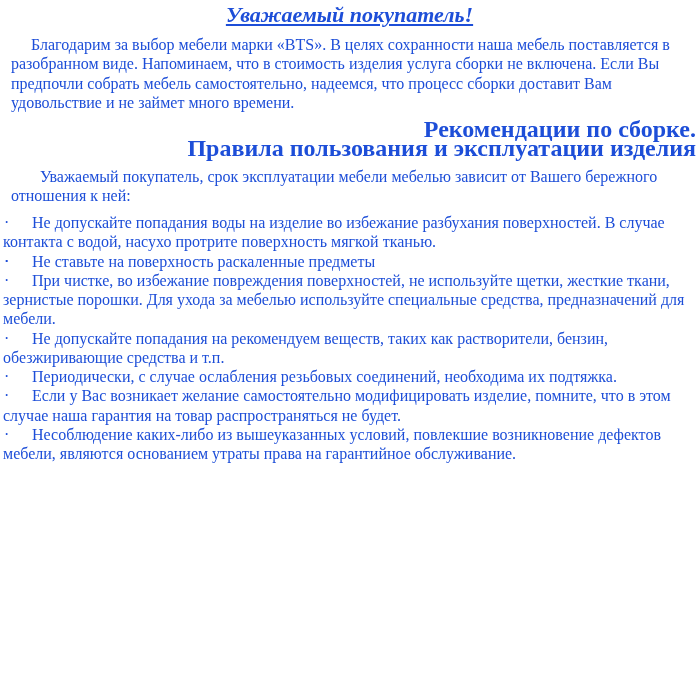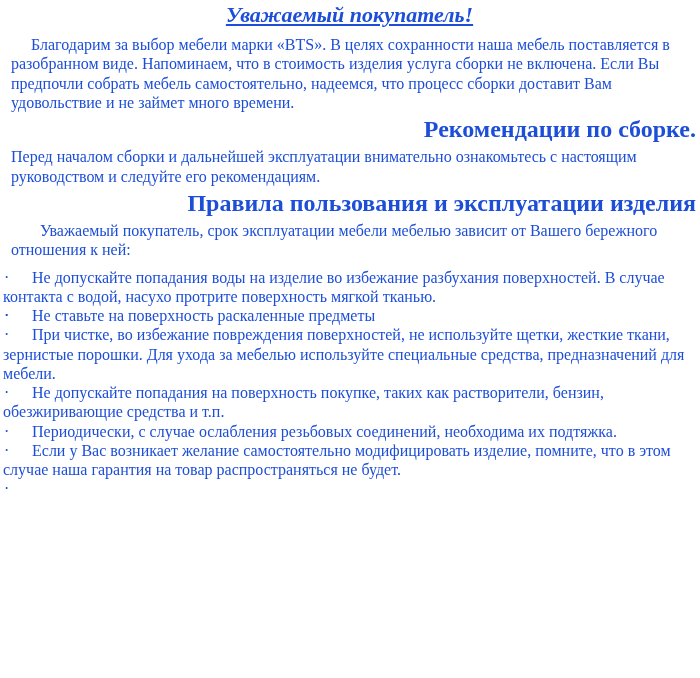--- a/index.html
+++ b/index.html
@@ -61,21 +61,20 @@
 <body>
 
 <div class="page">
 
   <h1 class="doc-title">Уважаемый покупатель!</h1>
 
   <p class="para indent-sm">Благодарим за выбор мебели марки «BTS». В целях сохранности наша мебель поставляется в разобранном виде. Напоминаем, что в стоимость изделия услуга сборки не включена. Если Вы предпочли собрать мебель самостоятельно, надеемся, что процесс сборки доставит Вам удовольствие и не займет много времени.</p>
 
   <h2 class="section-heading">Рекомендации по сборке.</h2>
 
-  <p class="para no-indent">Перед началом сборки и дальнейшей эксплуатации внимательно ознакомьтесь с настоящим руководством и следуйте его рекомендациям.</p>
 
   <h2 class="section-heading">Правила пользования и эксплуатации изделия</h2>
 
   <p class="para">Уважаемый покупатель, срок эксплуатации мебели мебелью зависит от Вашего бережного отношения к ней:</p>
 
   <div class="bullet-item">
     <span class="bullet-dot">·</span>
     <span>Не допускайте попадания воды на изделие во избежание разбухания поверхностей. В случае контакта с водой, насухо протрите поверхность мягкой тканью.</span>
   </div>
   <div class="bullet-item">
@@ -84,27 +83,28 @@
   <div class="bullet-item">
     <span class="bullet-dot">·</span>
     <span>Не ставьте на поверхность раскаленные предметы</span>
   </div>
   <div class="bullet-item">
     <span class="bullet-dot">·</span>
     <span>При чистке, во избежание повреждения поверхностей, не используйте щетки, жесткие ткани, зернистые порошки. Для ухода за мебелью используйте специальные средства, предназначений для мебели.</span>
   </div>
   <div class="bullet-item">
     <span class="bullet-dot">·</span>
-    <span>Не допускайте попадания на поверхность покупке, таких как растворители, бензин, обезжиривающие средства и т.п.</span>
+    <span>Не допускайте попадания на рекомендуем веществ, таких как растворители, бензин, обезжиривающие средства и т.п.</span>
   </div>
   <div class="bullet-item">
     <span class="bullet-dot">·</span>
     <span>Периодически, с случае ослабления резьбовых соединений, необходима их подтяжка.</span>
   </div>
   <div class="bullet-item">
     <span class="bullet-dot">·</span>
     <span>Если у Вас возникает желание самостоятельно модифицировать изделие, помните, что в этом случае наша гарантия на товар распространяться не будет.</span>
   </div>
   <div class="bullet-item">
     <span class="bullet-dot">·</span>
+    <span>Несоблюдение каких-либо из вышеуказанных условий, повлекшие возникновение дефектов мебели, являются основанием утраты права на гарантийное обслуживание.</span>
   </div>
 
 </div>
 
 </body></html>

